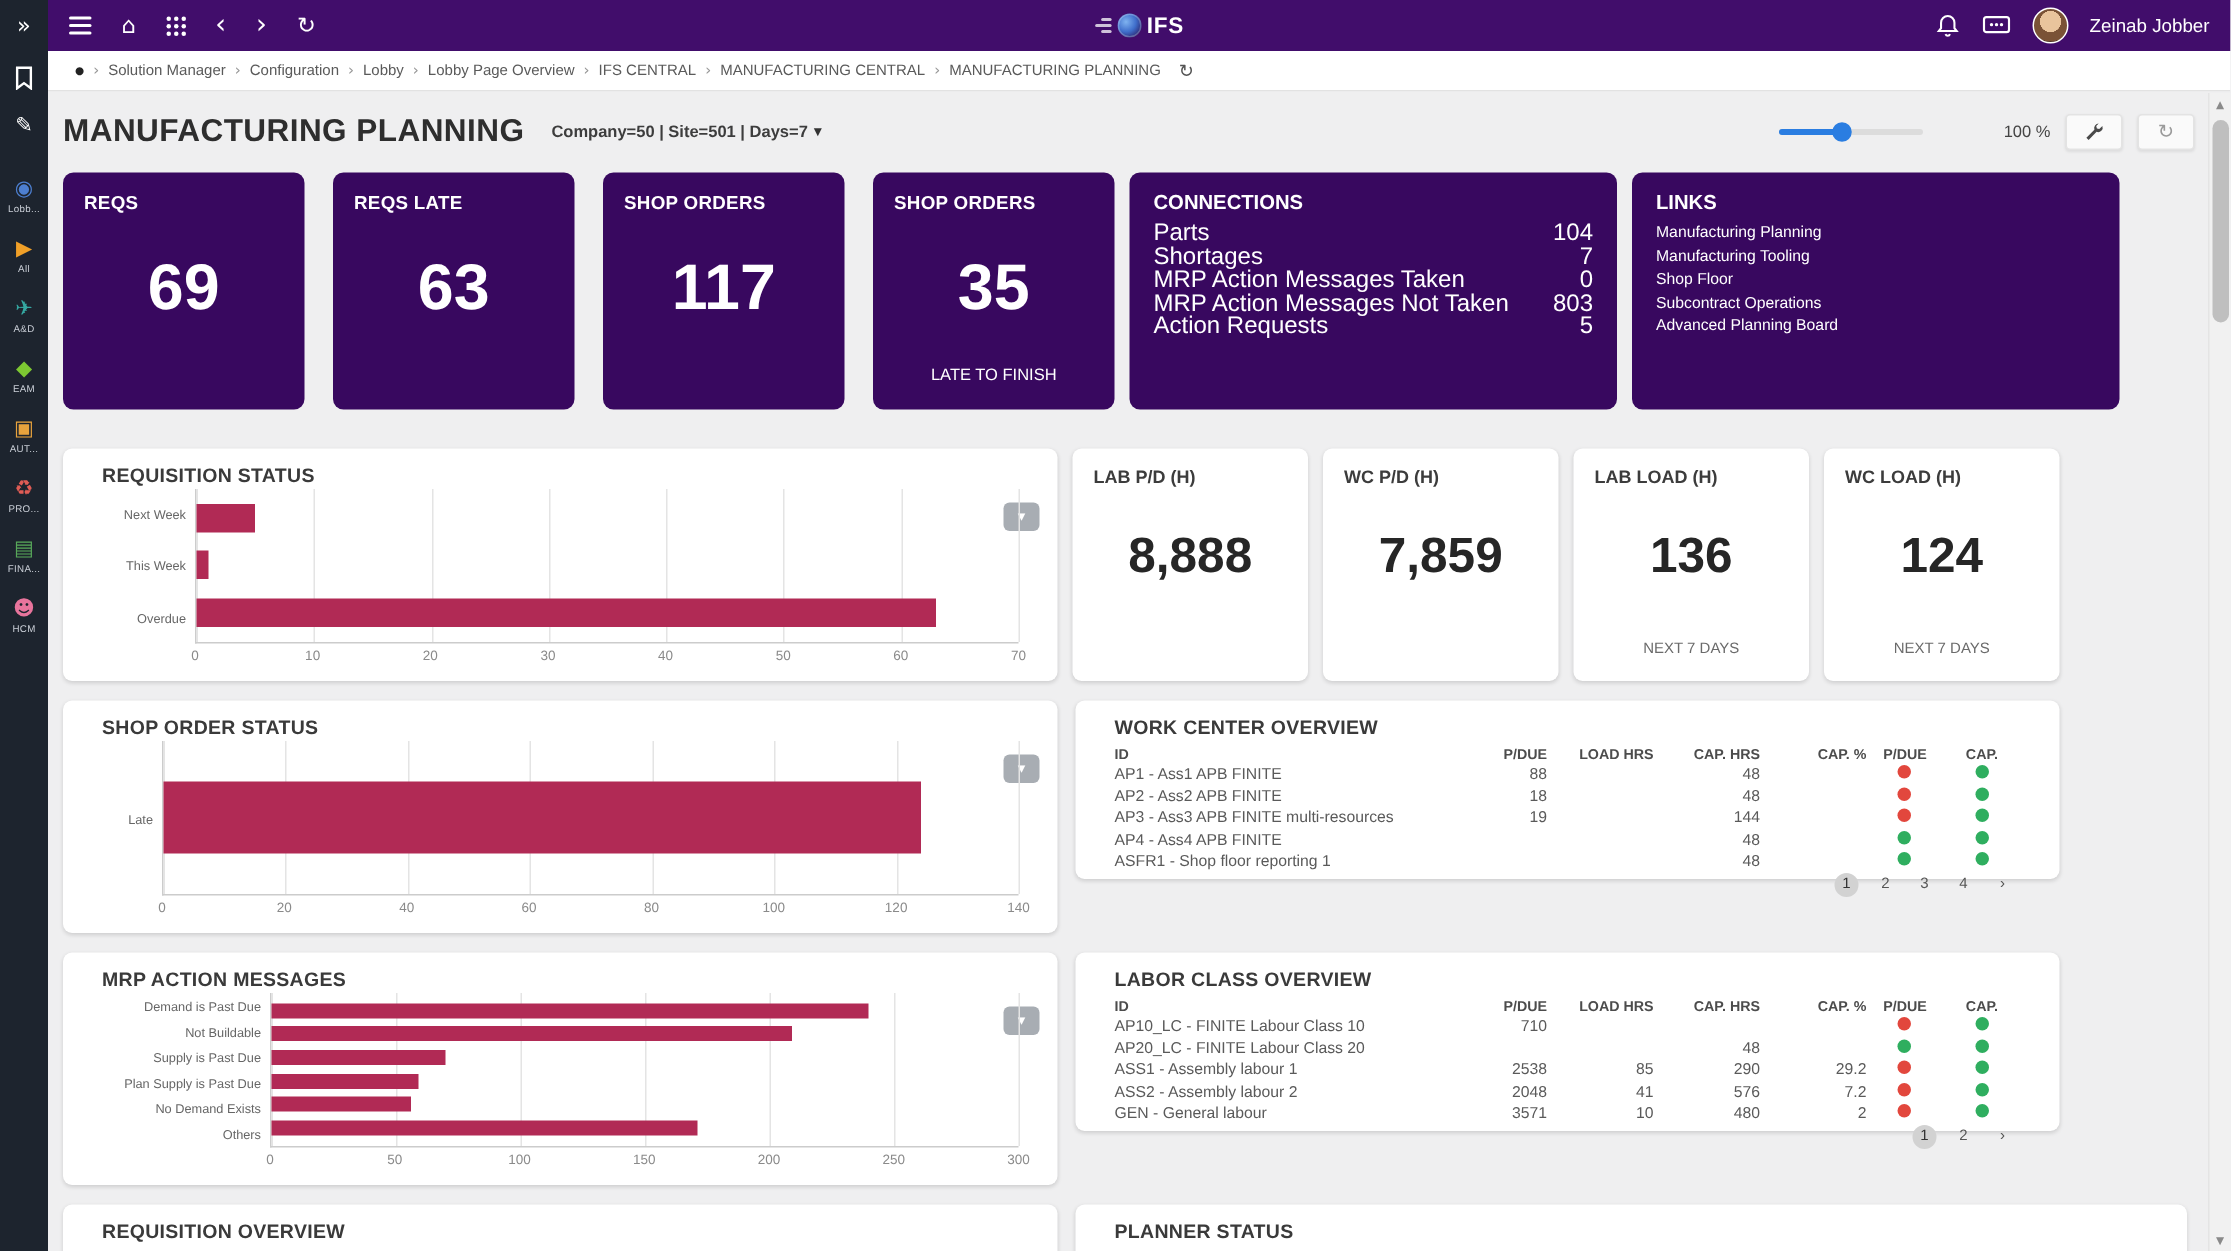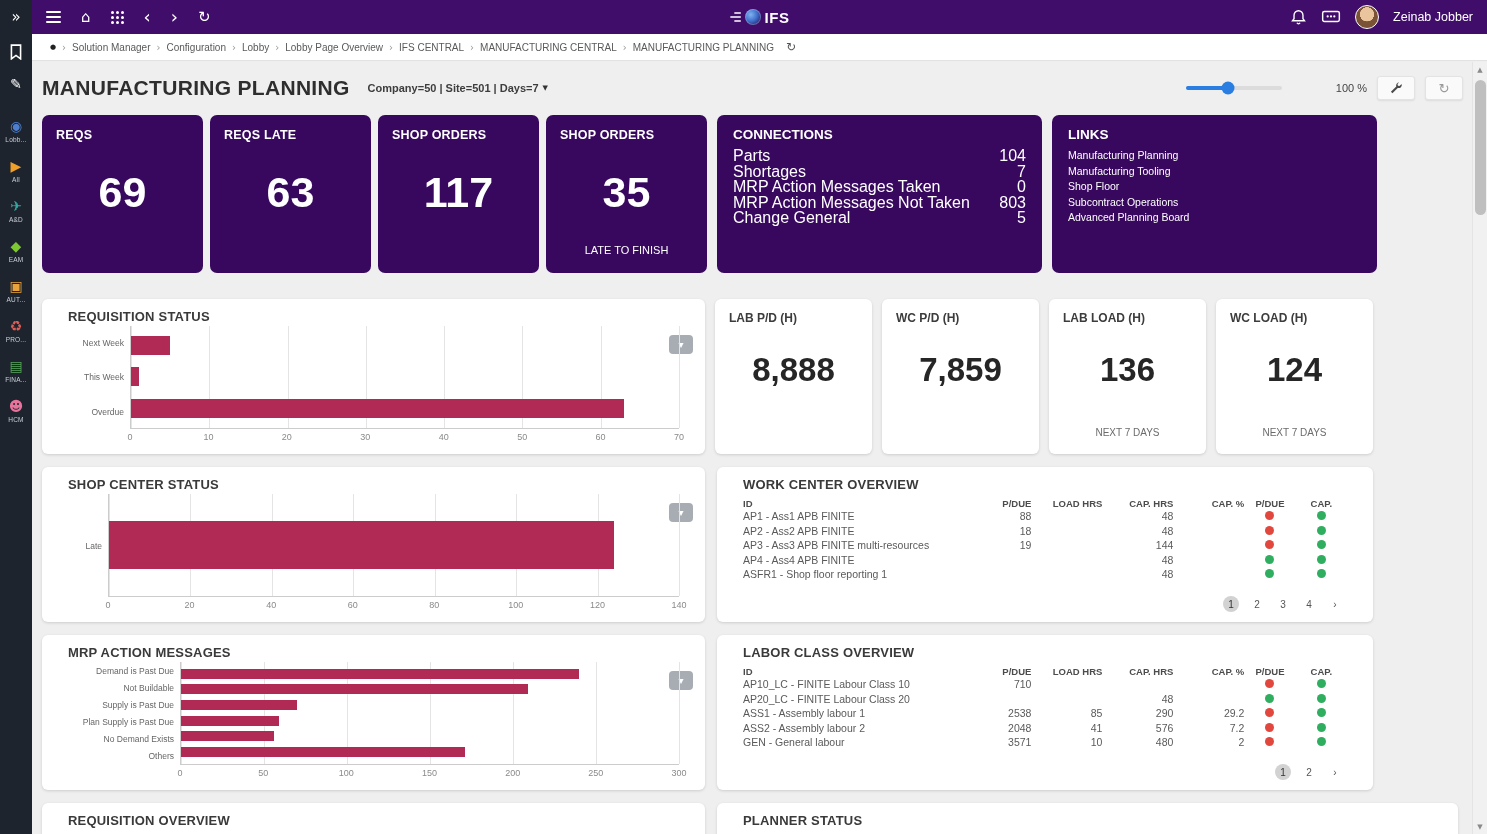--- a/index.html
+++ b/index.html
@@ -58,21 +58,21 @@
   .zoom-label { font-size:11px; color:#444;margin-left:44px; }
   .tool-btn { width:38px; height:24px; background:#fafafa; border:1px solid #e3e3e3; border-radius:3px; display:flex; align-items:center; justify-content:center; cursor:pointer; box-shadow:0 1px 2px rgba(0,0,0,.08); }
   .tool-btn .uni { font-size:13px; color:#9a9a9a; }
 
   .row { display:flex; margin-bottom:13px; }
   .panel { background:#fff; border-radius:6px; box-shadow:0 1px 3px rgba(0,0,0,.14); padding:10px 26px; position:relative; }
   .panel-title { font-size:13px; font-weight:bold; color:#3a3a3a; letter-spacing:.2px; }
 
   
   .kpi-row { margin-bottom:26px; }
-  #kpi-cards { display:flex; gap:7px; }
+  #kpi-cards { display:flex; gap:19px; }
   .kpi-card { width:161px; height:158px; background:#38085f; border-radius:7px; color:#fff; padding:13px 14px; display:flex; flex-direction:column; cursor:pointer; }
   .kpi-label { font-size:12.5px; font-weight:bold; letter-spacing:.2px; }
   .kpi-value { font-size:43px; font-weight:bold; text-align:center; margin-top:26px; }
   .kpi-sub { font-size:11px; text-align:center; margin-top:auto; margin-bottom:4px; }
   .conn-panel { width:325px; height:158px; background:#38085f; border-radius:7px; color:#fff; padding:12px 16px; margin-left:10px; }
   .conn-title { font-size:13.5px; font-weight:bold; margin-bottom:6px; }
   .conn-row { display:flex; font-size:16px; line-height:15.5px; cursor:pointer; }
   .conn-row span:last-child { margin-left:auto; }
   .links-panel { width:325px; height:158px; background:#38085f; border-radius:7px; color:#fff; padding:12px 16px; margin-left:10px; }
   .link-item { font-size:10.5px; line-height:15.5px; cursor:pointer; }
@@ -96,21 +96,21 @@
   #chart-mrp_action_messages { --gutter:112px; --barh:10px; }
 
   
   .stat-cards { display:flex; margin-left:10px; gap:10px; }
   .stat-card { width:157px; height:155px; background:#fff; border-radius:6px; box-shadow:0 1px 3px rgba(0,0,0,.14); padding:12px 14px; display:flex; flex-direction:column; cursor:pointer; }
   .stat-label { font-size:12px; font-weight:bold; color:#3c3c3c; }
   .stat-value { font-size:33px; font-weight:bold; color:#262626; text-align:center; margin-top:26px; }
   .stat-sub { font-size:10px; color:#6b6b6b; text-align:center; margin-top:auto; margin-bottom:4px; }
 
   
-  .table-panel { width:656px; height:155px; margin-left:12px; display:flex; flex-direction:column; }
+  .table-panel { width:656px; height:119px; margin-left:12px; display:flex; flex-direction:column; }
   .t-head, .t-row { display:flex; align-items:center; }
   .t-head { margin-top:6px; font-size:9.5px; font-weight:bold; color:#4c4c4c; }
   .t-row { font-size:10.5px; color:#5a5a5a; line-height:14.5px; cursor:pointer; }
   .c-id { flex:0 0 36%; text-align:left; }
   .c-num { flex:0 0 11.75%; text-align:right; }
   .c-dot { flex:0 0 8.5%; text-align:center; }
   .dot { display:inline-block; width:9px; height:9px; border-radius:50%; }
   .pagination { margin-top:auto; margin-left:auto; display:flex; align-items:center; gap:10px; font-size:10px; color:#555; padding-right:4px; }
   .pg { cursor:pointer; width:16px; height:16px; display:flex; align-items:center; justify-content:center; border-radius:50%; }
   .pg.active { background:#d2d2d2; color:#333; }
@@ -306,21 +306,21 @@
               </div>
               <div class="conn-row">
                 <span>MRP Action Messages Taken</span>
                 <span>0</span>
               </div>
               <div class="conn-row">
                 <span>MRP Action Messages Not Taken</span>
                 <span>803</span>
               </div>
               <div class="conn-row">
-                <span>Change General</span>
+                <span>Action Requests</span>
                 <span>5</span>
               </div>
             </div>
         </div>
         <div class="links-panel">
           <div class="conn-title">LINKS</div>
           <div id="link-items">
               <div class="link-item">Manufacturing Planning</div>
               <div class="link-item">Manufacturing Tooling</div>
               <div class="link-item">Shop Floor</div>
@@ -396,21 +396,21 @@
             <div class="stat-card">
               <div class="stat-label">WC LOAD (H)</div>
               <div class="stat-value">124</div>
               <div class="stat-sub">NEXT 7 DAYS</div>
             </div>
           </div>
       </div>
 
       <div class="row">
         <div class="panel chart-panel" id="chart-shop_order_status">
-            <div class="panel-title">SHOP CENTER STATUS</div>
+            <div class="panel-title">SHOP ORDER STATUS</div>
             <button class="collapse-btn">
               <span class="uni">▾</span>
             </button>
             <div class="chart-wrap">
               <div class="chart-main">
                 <div class="ylabels">
                   <div class="clabel">Late</div>
                 </div>
                 <div class="plotarea">
                   <div class="gridline" style="left: 0%;"></div>

